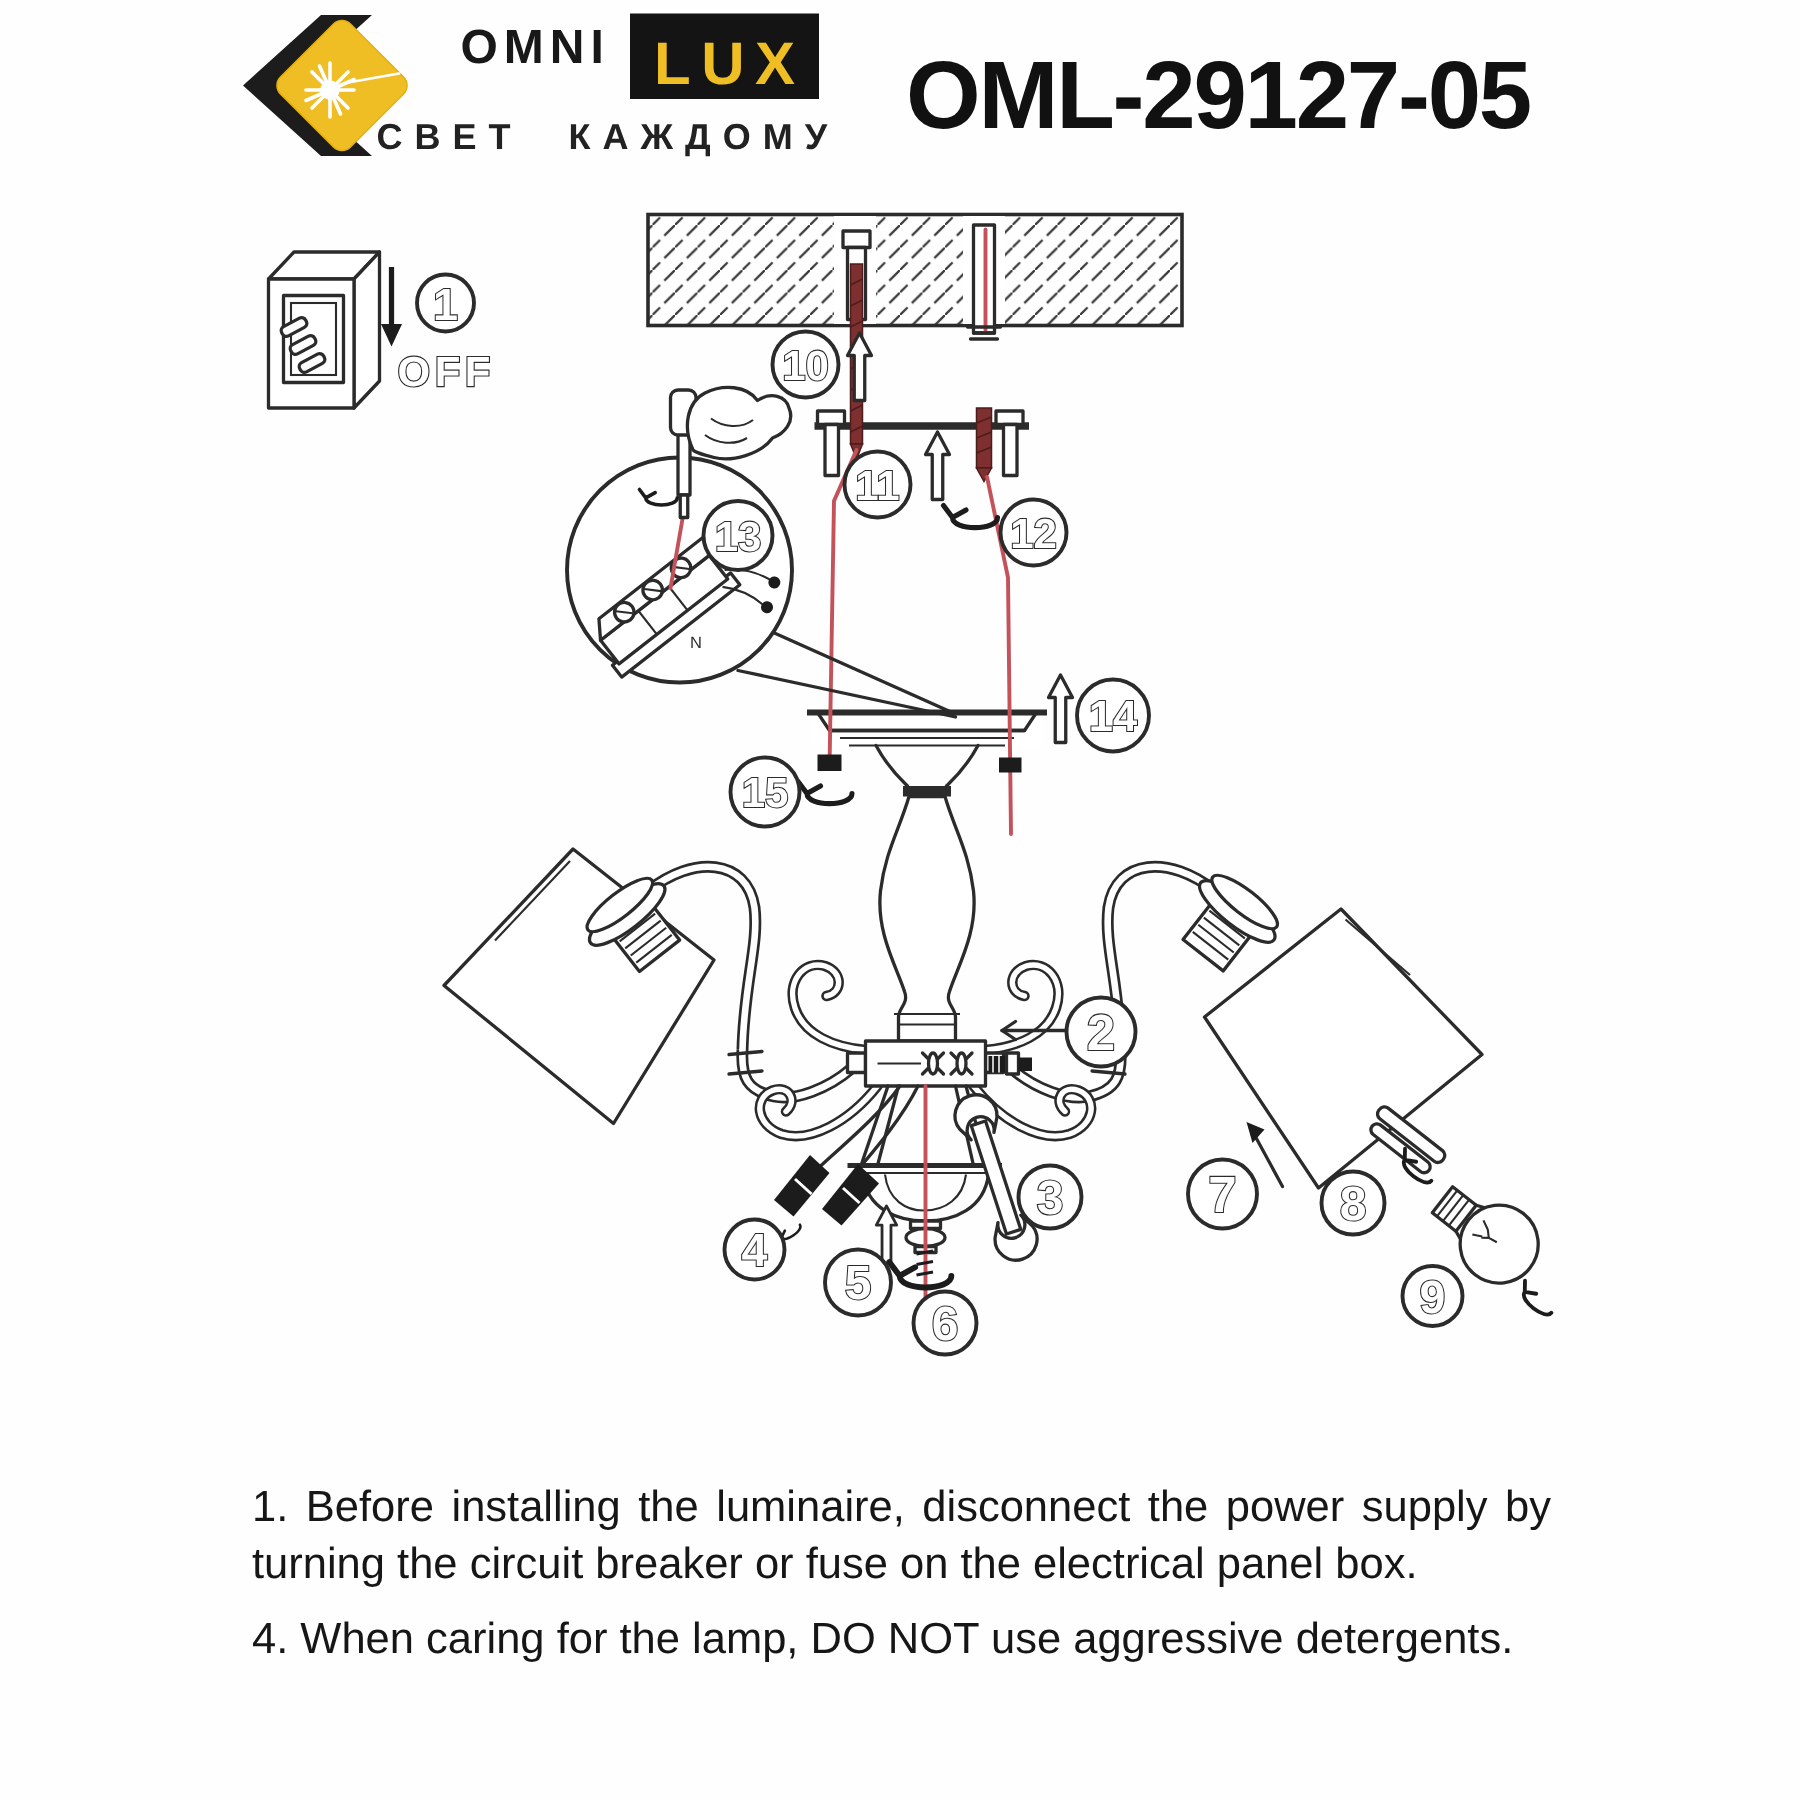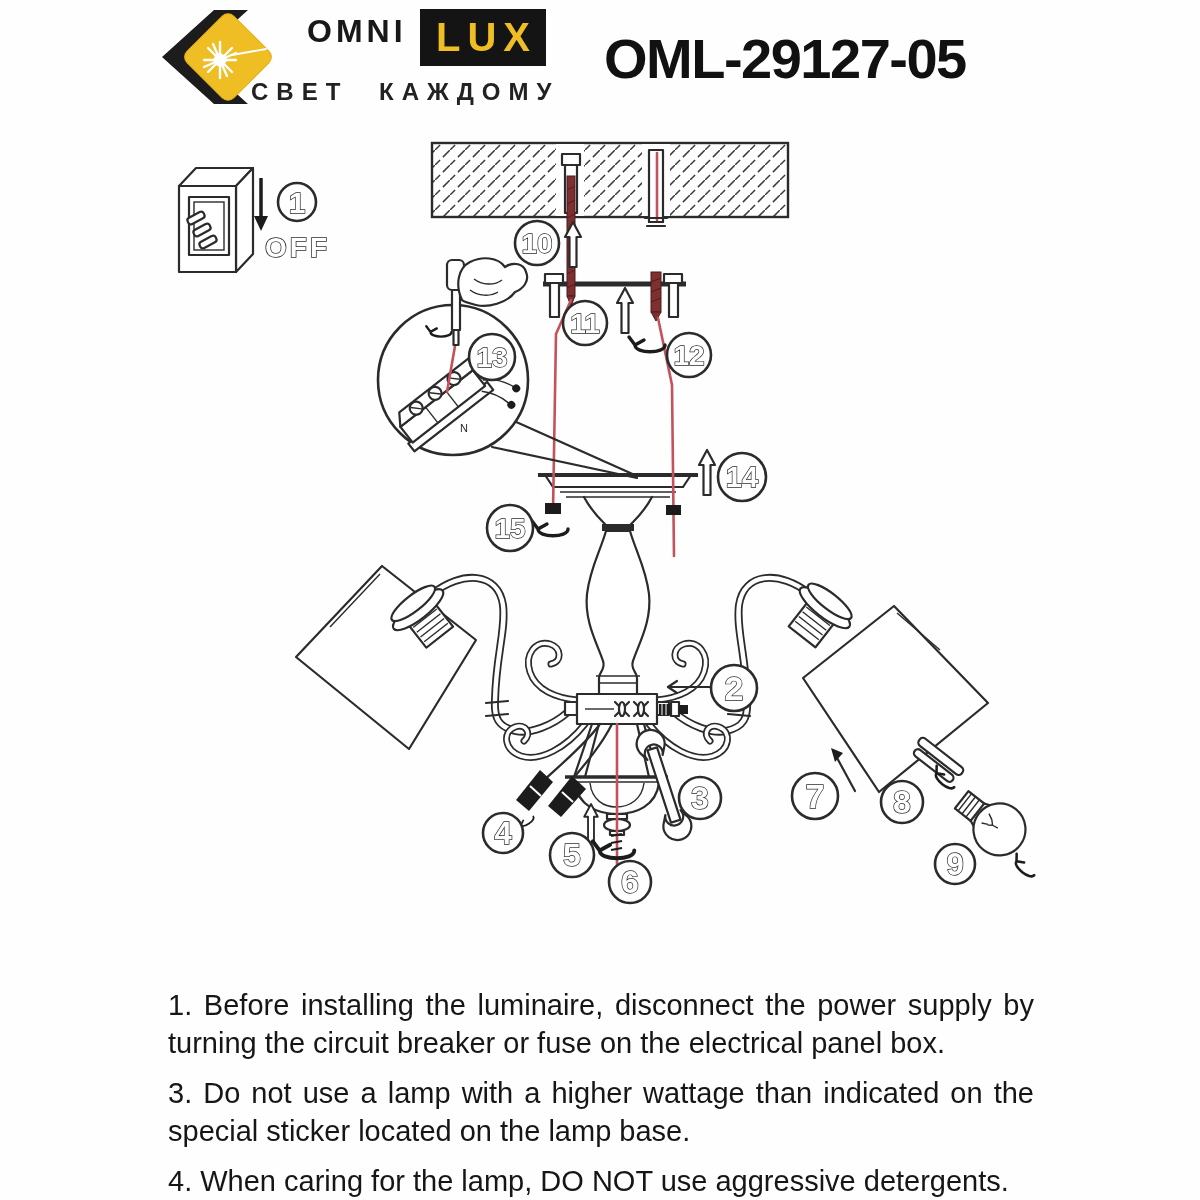--- a/index.html
+++ b/index.html
@@ -3,25 +3,25 @@
 <meta charset="utf-8">
 <style>
   html,body{margin:0;padding:0;background:#ffffff;}
   .page{position:relative;width:1200px;height:1200px;background:#fefefe;overflow:hidden;
         font-family:"Liberation Sans", sans-serif;color:#1f1f1f;}
   
   .logo-mark{position:absolute;left:150px;top:0;width:140px;height:120px;}
   .brand-omni{position:absolute;left:266px;top:13px;font-size:32px;font-weight:bold;
               letter-spacing:4px;color:#181818;margin-left:41px;}
   .lux-box{position:absolute;left:420px;top:9px;width:126px;height:57px;background:#141414;
-           display:flex;align-items:center;justify-content:center;}
+           display:flex;align-items:flex-end;justify-content:center;}
   .lux-box span{color:#efbe25;font-size:40px;font-weight:bold;letter-spacing:7px;padding-left:7px;}
   .brand-tagline{position:absolute;left:251px;top:78px;font-size:24px;font-weight:bold;
                  letter-spacing:8px;word-spacing:16px;color:#222;}
-  .model-number{position:absolute;left:604px;top:26px;font-size:56px;font-weight:bold;
+  .model-number{position:absolute;left:604px;top:26px;font-size:64px;font-weight:bold;
                 letter-spacing:-1.5px;color:#111;}
   
   .diagram{position:absolute;left:0;top:0;width:1200px;height:1200px;}
   .diagram path,.diagram line,.diagram rect,.diagram circle,.diagram ellipse,.diagram polyline,.diagram polygon{
       vector-effect:none;}
   .ln{stroke:#2b2b2b;fill:none;stroke-width:2.2;stroke-linecap:round;stroke-linejoin:round;}
   .lnthin{stroke:#2b2b2b;fill:none;stroke-width:1.4;}
   .wh{fill:#ffffff;stroke:#2b2b2b;stroke-width:2.2;stroke-linejoin:round;}
   .blk{fill:#1c1c1c;stroke:none;}
   .tube-o{stroke:#2b2b2b;stroke-width:8;fill:none;stroke-linecap:round;}
@@ -419,17 +419,16 @@
         <text x="742" y="487" font-size="29">14</text>
       </g>
     <g class="callout">
       <circle cx="510" cy="528" r="23"></circle>
         <text x="510" y="538" font-size="28">15</text>
       </g>
   </svg>
 
   <div class="instructions">
     <p>1. Before installing the luminaire, disconnect the power supply by turning the circuit breaker or fuse on the electrical panel box.</p>
-    <p>3. Do not use a lamp with a higher wattage than indicated on the special sticker located on the lamp base.</p>
     <p>4. When caring for the lamp, DO NOT use aggressive detergents.</p>
   </div>
 
 </div>
 
 </body></html>

